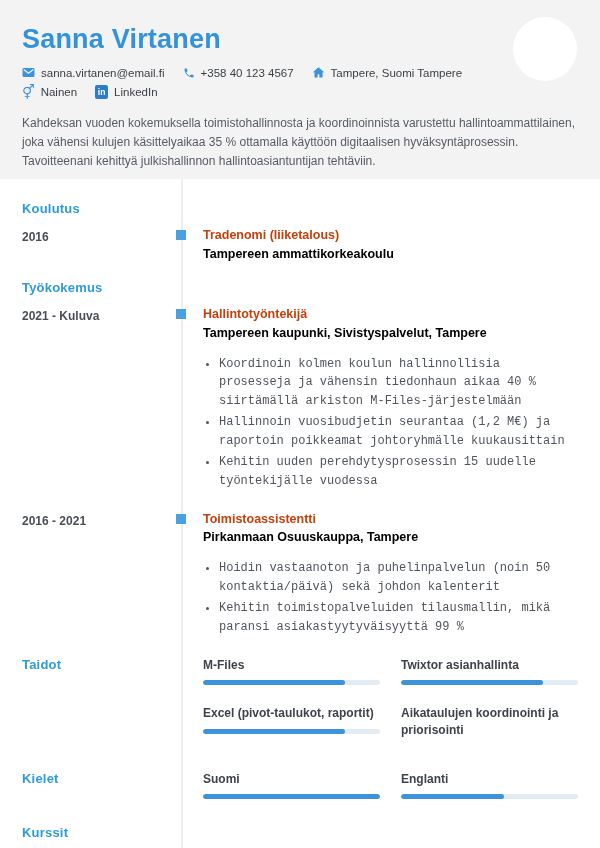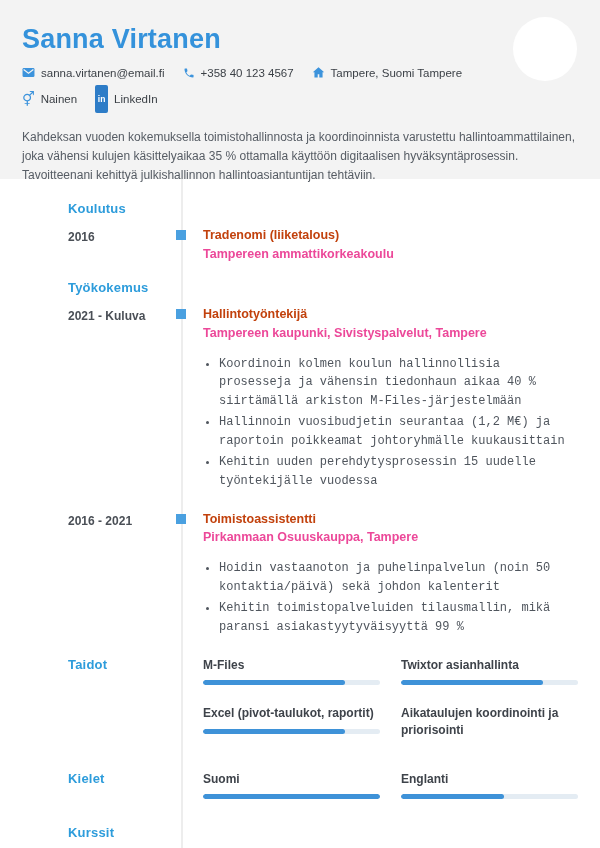--- a/index.html
+++ b/index.html
@@ -50,21 +50,21 @@
     white-space: nowrap;
   }
   .c-item svg { display: block; }
   .gender-glyph {
     color: #3c93dc;
     font-size: 14px;
     line-height: 13px;
     font-family: "DejaVu Sans", sans-serif;
   }
   .li-badge {
-    width: 13px; height: 28px;
+    width: 13px; height: 14px;
     background: #2d7cc7;
     border-radius: 2px;
     color: #ffffff;
     font-size: 8.5px;
     font-weight: bold;
     display: inline-flex;
     align-items: center;
     justify-content: center;
   }
   .summary {
@@ -85,21 +85,21 @@
     content: "";
     position: absolute;
     left: 181px; top: 0; bottom: 0;
     width: 2px;
     background: #ededed;
   }
   .row {
     display: grid;
     grid-template-columns: 181px 1fr;
   }
-  .left-cell { padding-left: 22px; margin-left: 46px; }
+  .left-cell { padding-left: 22px; }
   .right-cell { padding-left: 22px; padding-right: 22px; position: relative; }
 
   .sec-heading {
     font-size: 13px;
     font-weight: bold;
     color: #2d9cdb;
     letter-spacing: 0.2px;
   }
   .period {
     font-size: 12px;
@@ -118,21 +118,21 @@
   .entry-title::before {
     content: "";
     position: absolute;
     left: -27px; top: 2px;
     width: 10px; height: 10px;
     background: #4aa0e0;
   }
   .entry-sub {
     font-size: 12.5px;
     font-weight: bold;
-    color: #ec4899;
+    color: #000000;
     margin-top: 3px;
     line-height: 1.25;
   }
   .entry ul {
     margin: 13px 0 0 16px;
     font-family: Liberation Mono, monospace;
   }
   .entry li {
     font-size: 12px;
     line-height: 1.55;

